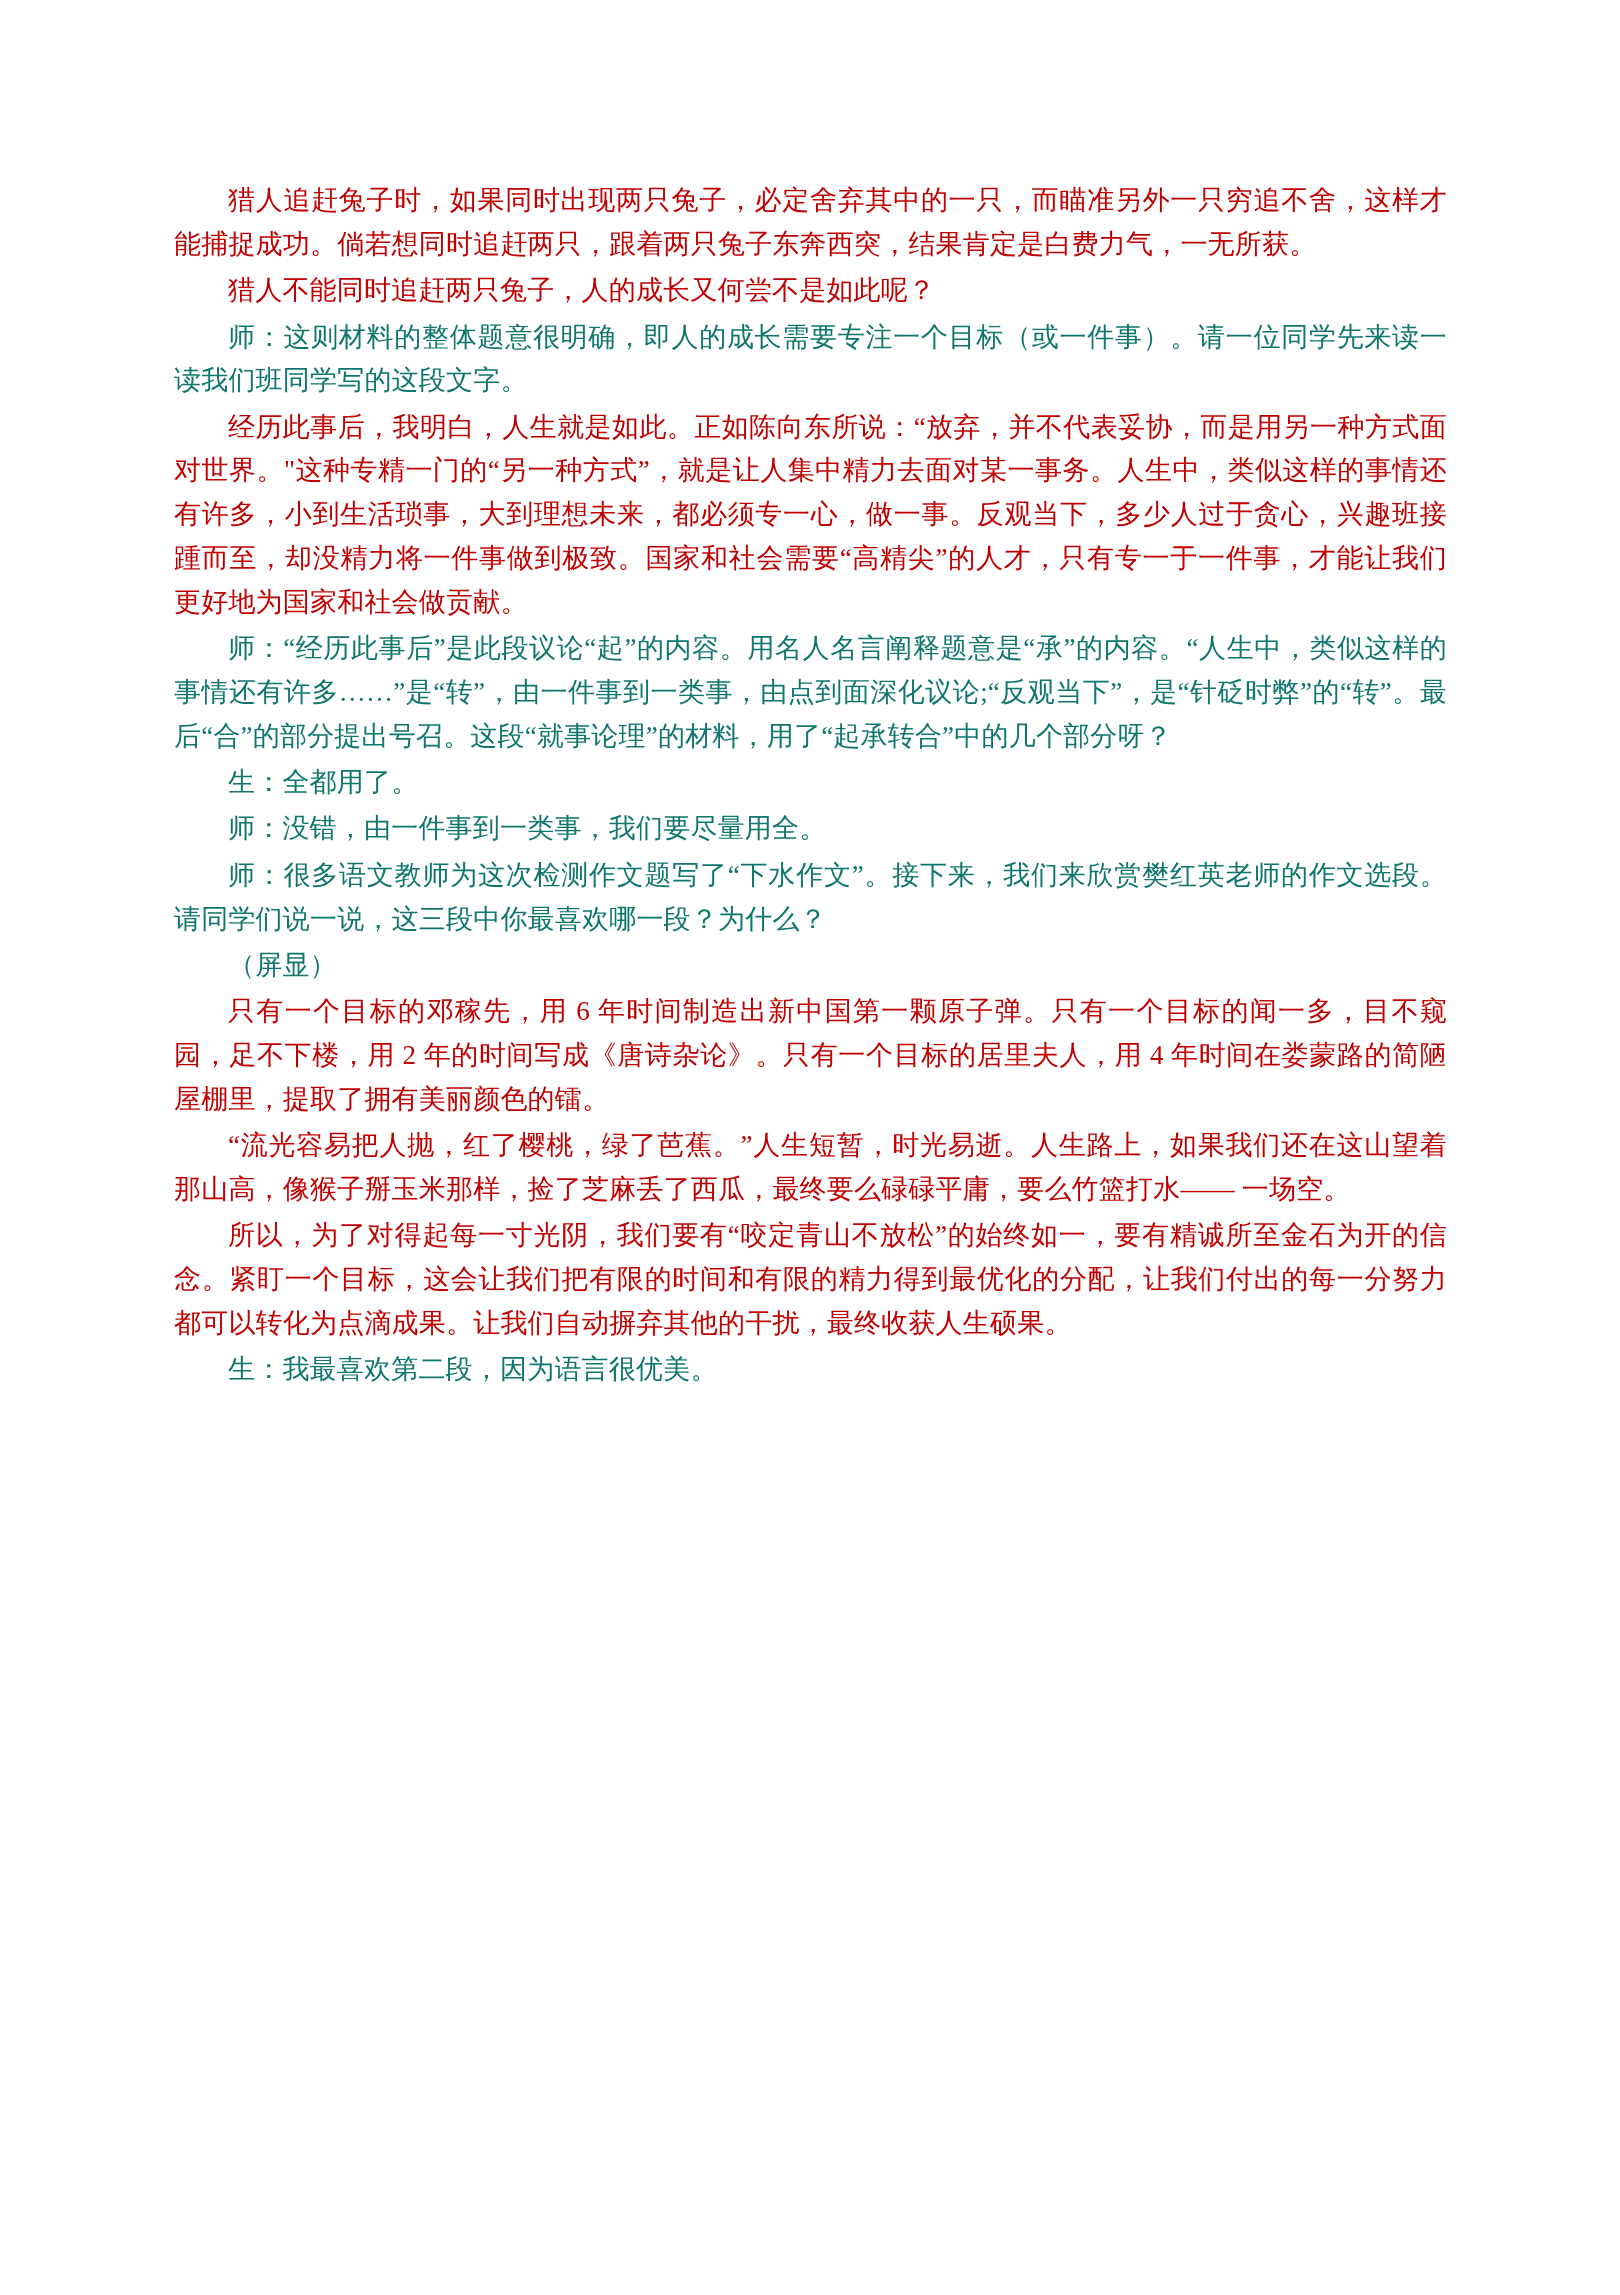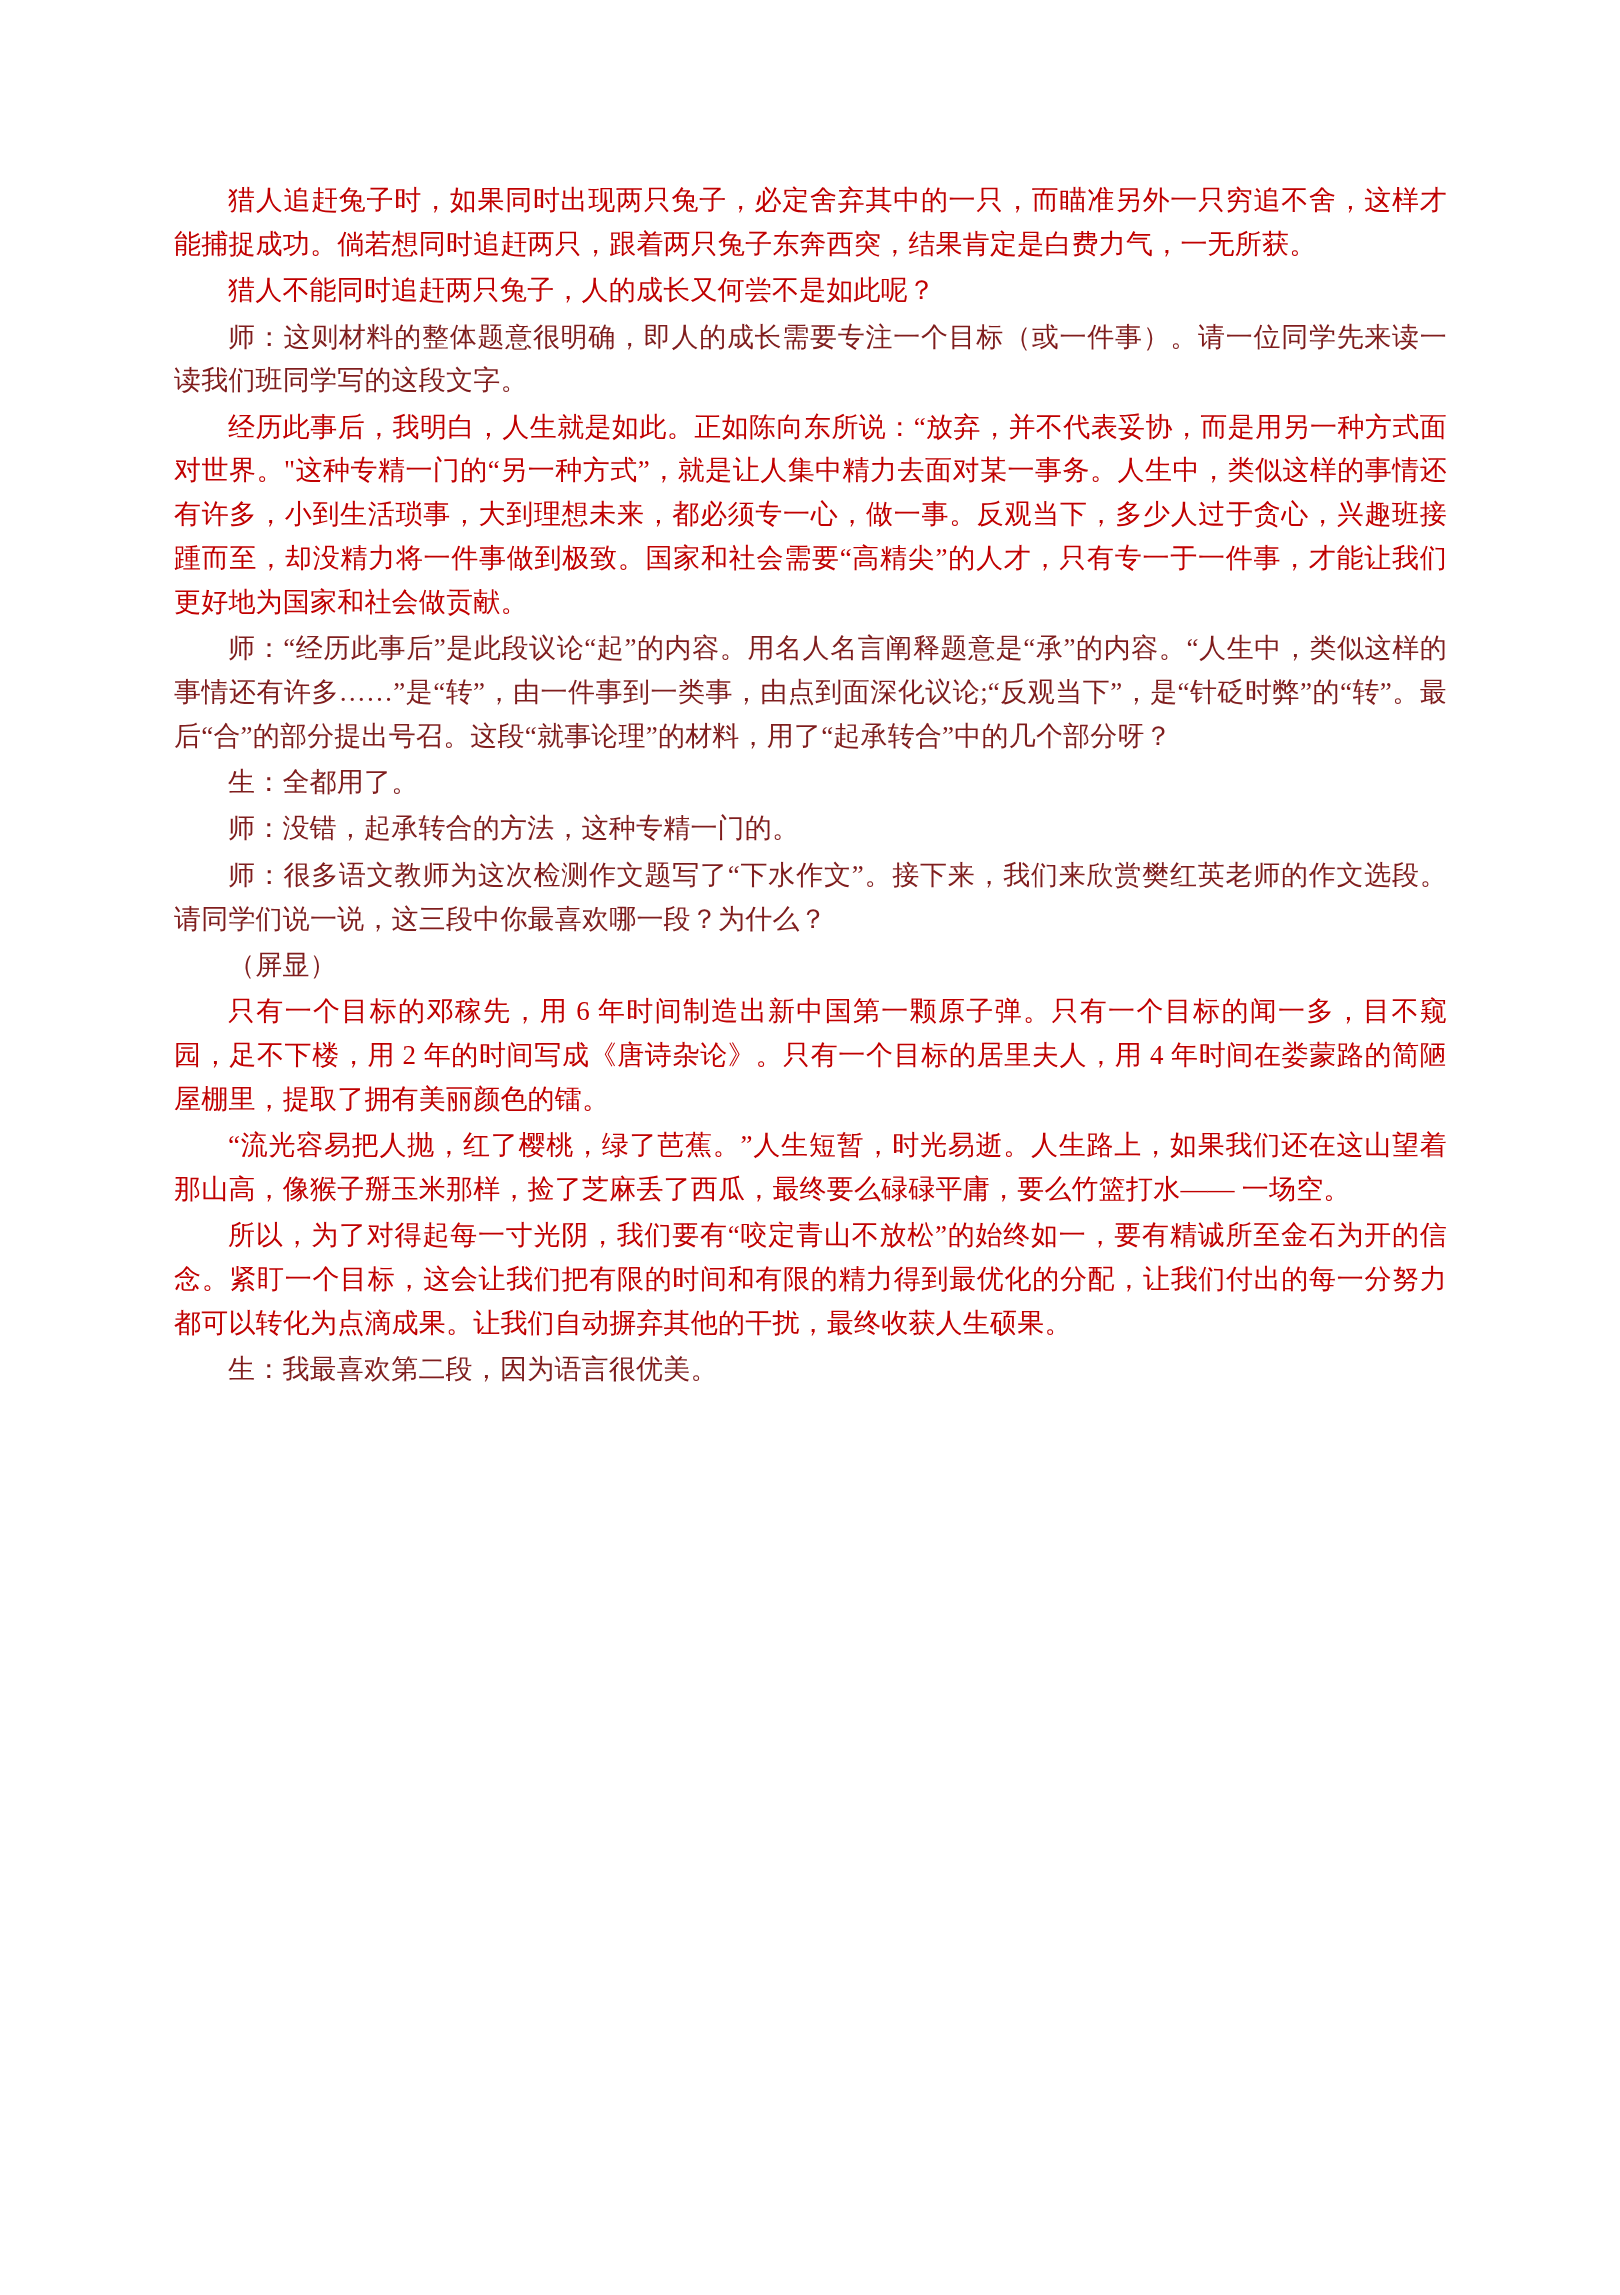--- a/index.html
+++ b/index.html
@@ -33,35 +33,35 @@
     text-justify: inter-ideograph;
     letter-spacing: 0.2px;
   }
   .indent {
     text-indent: 2em;
   }
   .red {
     color: #c00000;
   }
   .black {
-    color: #7f1d1d;
+    color: #0f766e;
   }
 </style>
 </head>
 <body>
 
 <div class="page">
   <div class="content">
     <p class="red indent">猎人追赶兔子时，如果同时出现两只兔子，必定舍弃其中的一只，而瞄准另外一只穷追不舍，这样才能捕捉成功。倘若想同时追赶两只，跟着两只兔子东奔西突，结果肯定是白费力气，一无所获。</p>
     <p class="red indent">猎人不能同时追赶两只兔子，人的成长又何尝不是如此呢？</p>
     <p class="black indent">师：这则材料的整体题意很明确，即人的成长需要专注一个目标（或一件事）。请一位同学先来读一读我们班同学写的这段文字。</p>
     <p class="red indent">经历此事后，我明白，人生就是如此。正如陈向东所说：“放弃，并不代表妥协，而是用另一种方式面对世界。"这种专精一门的“另一种方式”，就是让人集中精力去面对某一事务。人生中，类似这样的事情还有许多，小到生活琐事，大到理想未来，都必须专一心，做一事。反观当下，多少人过于贪心，兴趣班接踵而至，却没精力将一件事做到极致。国家和社会需要“高精尖”的人才，只有专一于一件事，才能让我们更好地为国家和社会做贡献。</p>
     <p class="black indent">师：“经历此事后”是此段议论“起”的内容。用名人名言阐释题意是“承”的内容。“人生中，类似这样的事情还有许多……”是“转”，由一件事到一类事，由点到面深化议论;“反观当下”，是“针砭时弊”的“转”。最后“合”的部分提出号召。这段“就事论理”的材料，用了“起承转合”中的几个部分呀？</p>
     <p class="black indent">生：全都用了。</p>
-    <p class="black indent">师：没错，起承转合的方法，这种专精一门的。</p>
+    <p class="black indent">师：没错，由一件事到一类事，我们要尽量用全。</p>
     <p class="black indent">师：很多语文教师为这次检测作文题写了“下水作文”。接下来，我们来欣赏樊红英老师的作文选段。请同学们说一说，这三段中你最喜欢哪一段？为什么？</p>
     <p class="black indent">（屏显）</p>
     <p class="red indent">只有一个目标的邓稼先，用 6 年时间制造出新中国第一颗原子弹。只有一个目标的闻一多，目不窥园，足不下楼，用 2 年的时间写成《唐诗杂论》。只有一个目标的居里夫人，用 4 年时间在娄蒙路的简陋屋棚里，提取了拥有美丽颜色的镭。</p>
     <p class="red indent">“流光容易把人抛，红了樱桃，绿了芭蕉。”人生短暂，时光易逝。人生路上，如果我们还在这山望着那山高，像猴子掰玉米那样，捡了芝麻丢了西瓜，最终要么碌碌平庸，要么竹篮打水—— 一场空。</p>
     <p class="red indent">所以，为了对得起每一寸光阴，我们要有“咬定青山不放松”的始终如一，要有精诚所至金石为开的信念。紧盯一个目标，这会让我们把有限的时间和有限的精力得到最优化的分配，让我们付出的每一分努力都可以转化为点滴成果。让我们自动摒弃其他的干扰，最终收获人生硕果。</p>
     <p class="black indent">生：我最喜欢第二段，因为语言很优美。</p>
   </div>
 </div>
 
 

